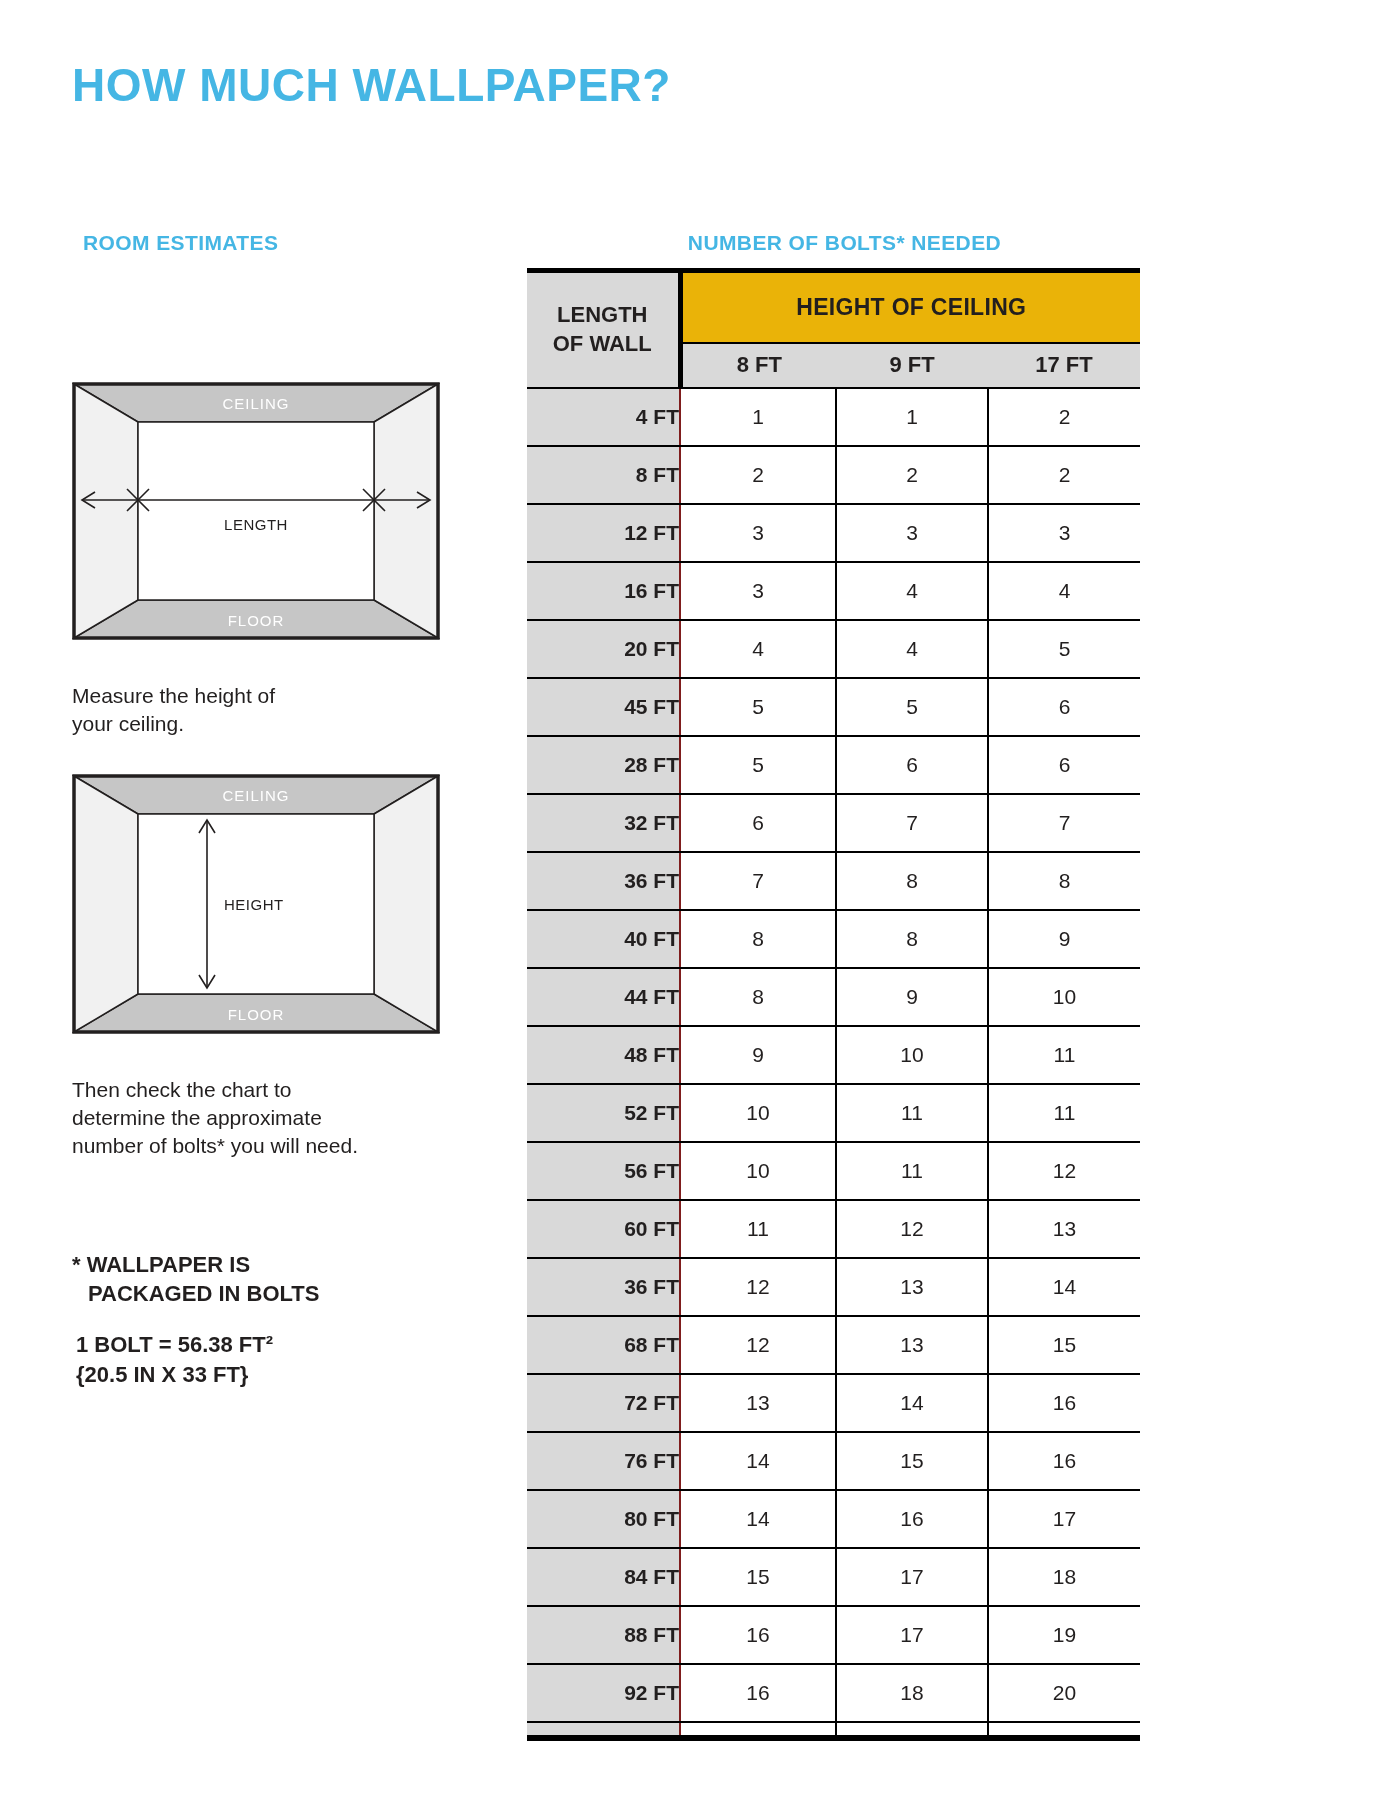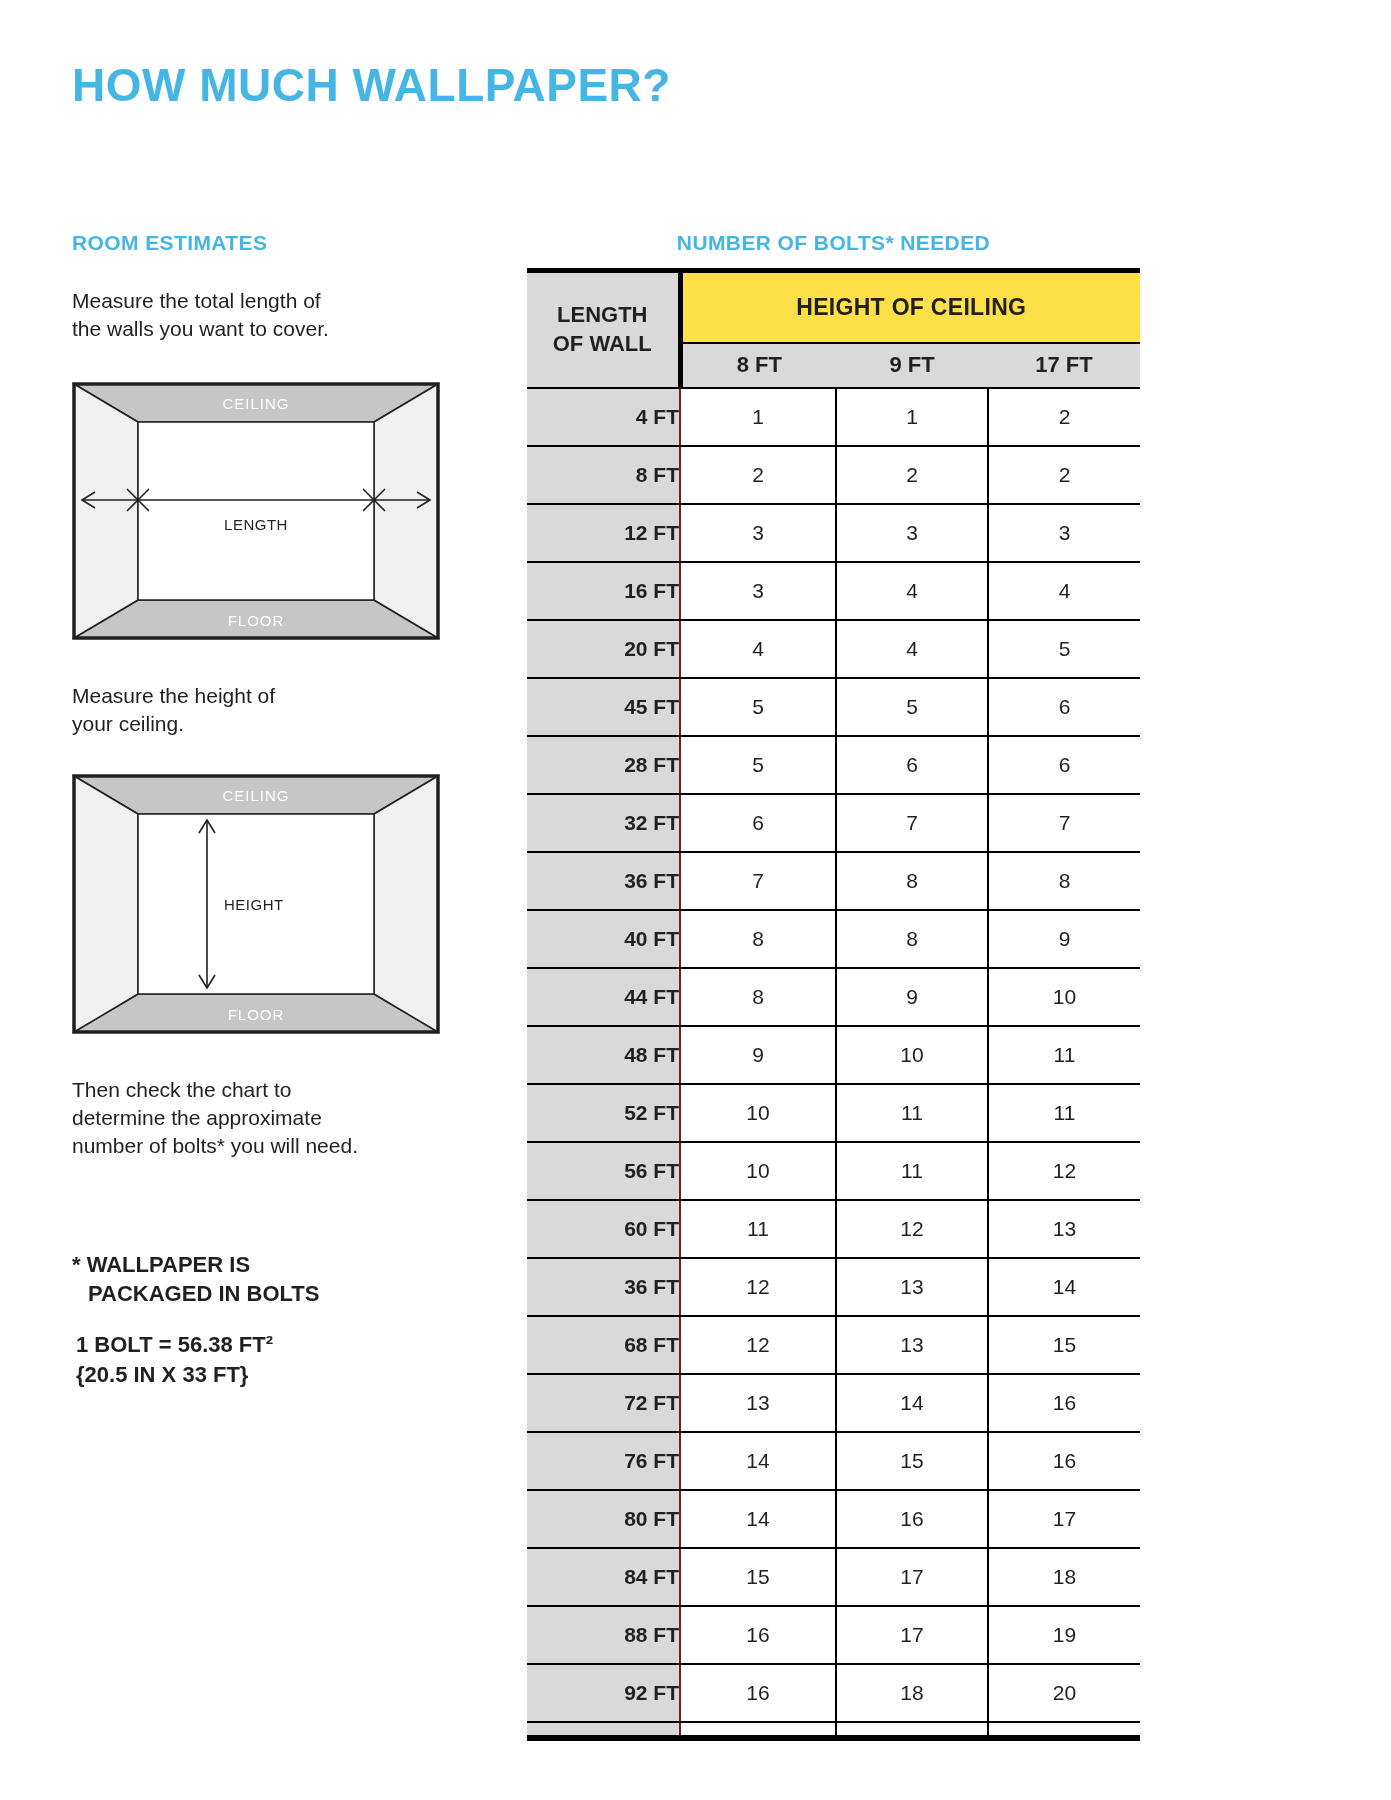--- a/index.html
+++ b/index.html
@@ -24,20 +24,21 @@
     font-weight:bold;
     letter-spacing:0.5px;
     color:#45b6e4;
   }
   .section-heading {
     position:absolute;
     font-size:21px;
     font-weight:bold;
     letter-spacing:0.4px;
     color:#45b6e4;
+    margin-left:11px;
   }
   .room-estimates-heading { left:72px; top:231px; }
   .table-heading {
     left:527px; top:231px;
     width:613px;
     text-align:center;
   }
   .body-text {
     position:absolute;
     left:72px;
@@ -94,21 +95,21 @@
   .bolts-table th.len-header {
     background:#d9d9d9;
     border-right:5px solid #000;
     border-bottom:2px solid #000;
     font-size:22px;
     font-weight:bold;
     white-space:pre-line;
     line-height:1.3;
   }
   .bolts-table th.group-header {
-    background:#fde047;
+    background:#eab308;
     border-bottom:2px solid #000;
     height:72px;
     font-size:23px;
     font-weight:bold;
     letter-spacing:0.3px;
   }
   .bolts-table th.ft-header {
     background:#d9d9d9;
     border-bottom:2px solid #000;
     height:45px;
@@ -136,22 +137,20 @@
 </style>
 </head>
 <body>
 
 <div class="page">
 
   <h1 class="page-title">HOW MUCH WALLPAPER?</h1>
 
   <h2 class="section-heading room-estimates-heading">ROOM ESTIMATES</h2>
 
-  <p class="body-text step1">Measure the total length of
-the walls you want to cover.</p>
 
   <svg class="diagram diagram-1" width="368" height="258" viewBox="0 0 368 258">
     <polygon points="2,2 366,2 302,40 66,40" fill="#c6c6c6" stroke="#221f1f" stroke-width="1.5"></polygon>
     <polygon points="66,218 302,218 366,256 2,256" fill="#c6c6c6" stroke="#221f1f" stroke-width="1.5"></polygon>
     <polygon points="2,2 66,40 66,218 2,256" fill="#f1f1f1" stroke="#221f1f" stroke-width="1.5"></polygon>
     <polygon points="366,2 302,40 302,218 366,256" fill="#f1f1f1" stroke="#221f1f" stroke-width="1.5"></polygon>
     <rect x="66" y="40" width="236" height="178" fill="#ffffff" stroke="#221f1f" stroke-width="1.5"></rect>
     <rect x="2" y="2" width="364" height="254" fill="none" stroke="#221f1f" stroke-width="3.5"></rect>
     <text x="184" y="27" text-anchor="middle" fill="#ffffff" font-size="15" letter-spacing="1">CEILING</text>
     <text x="184" y="244" text-anchor="middle" fill="#ffffff" font-size="15" letter-spacing="1">FLOOR</text>

